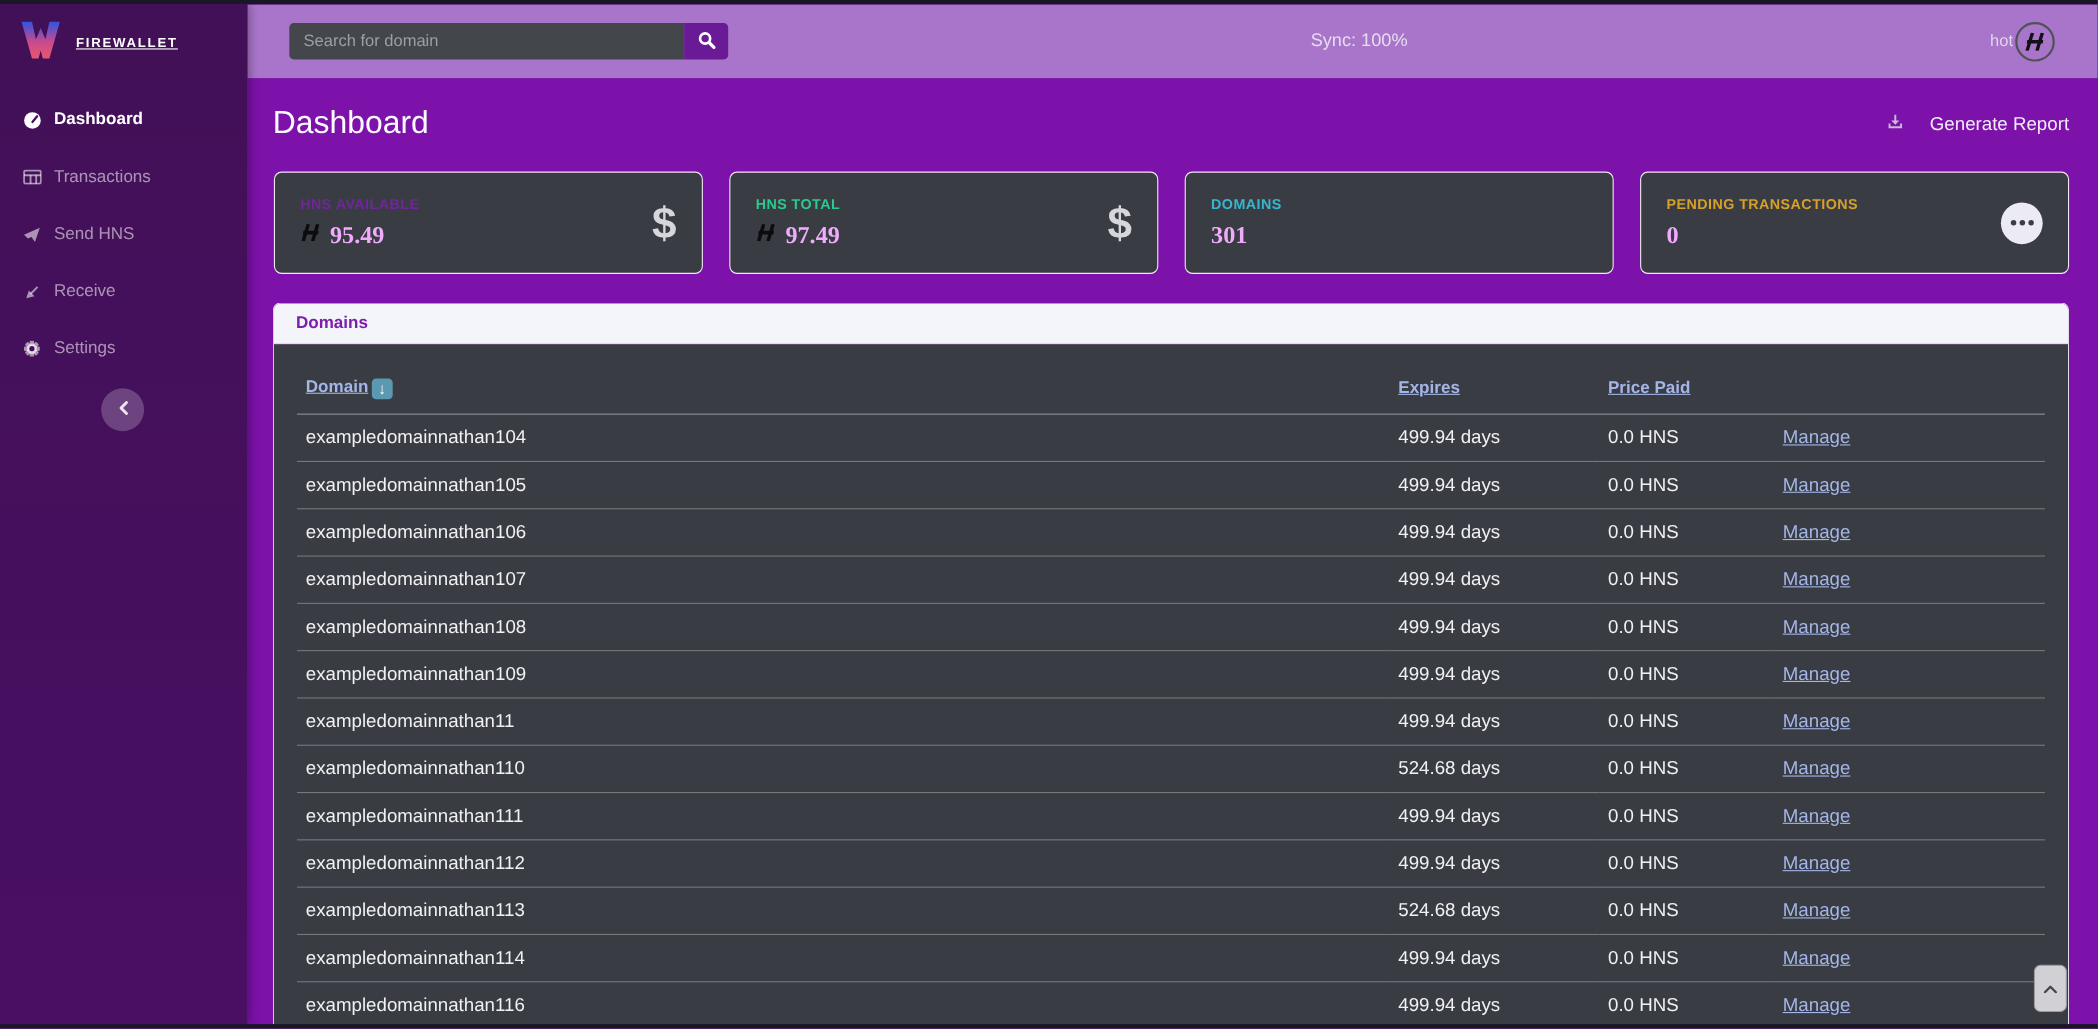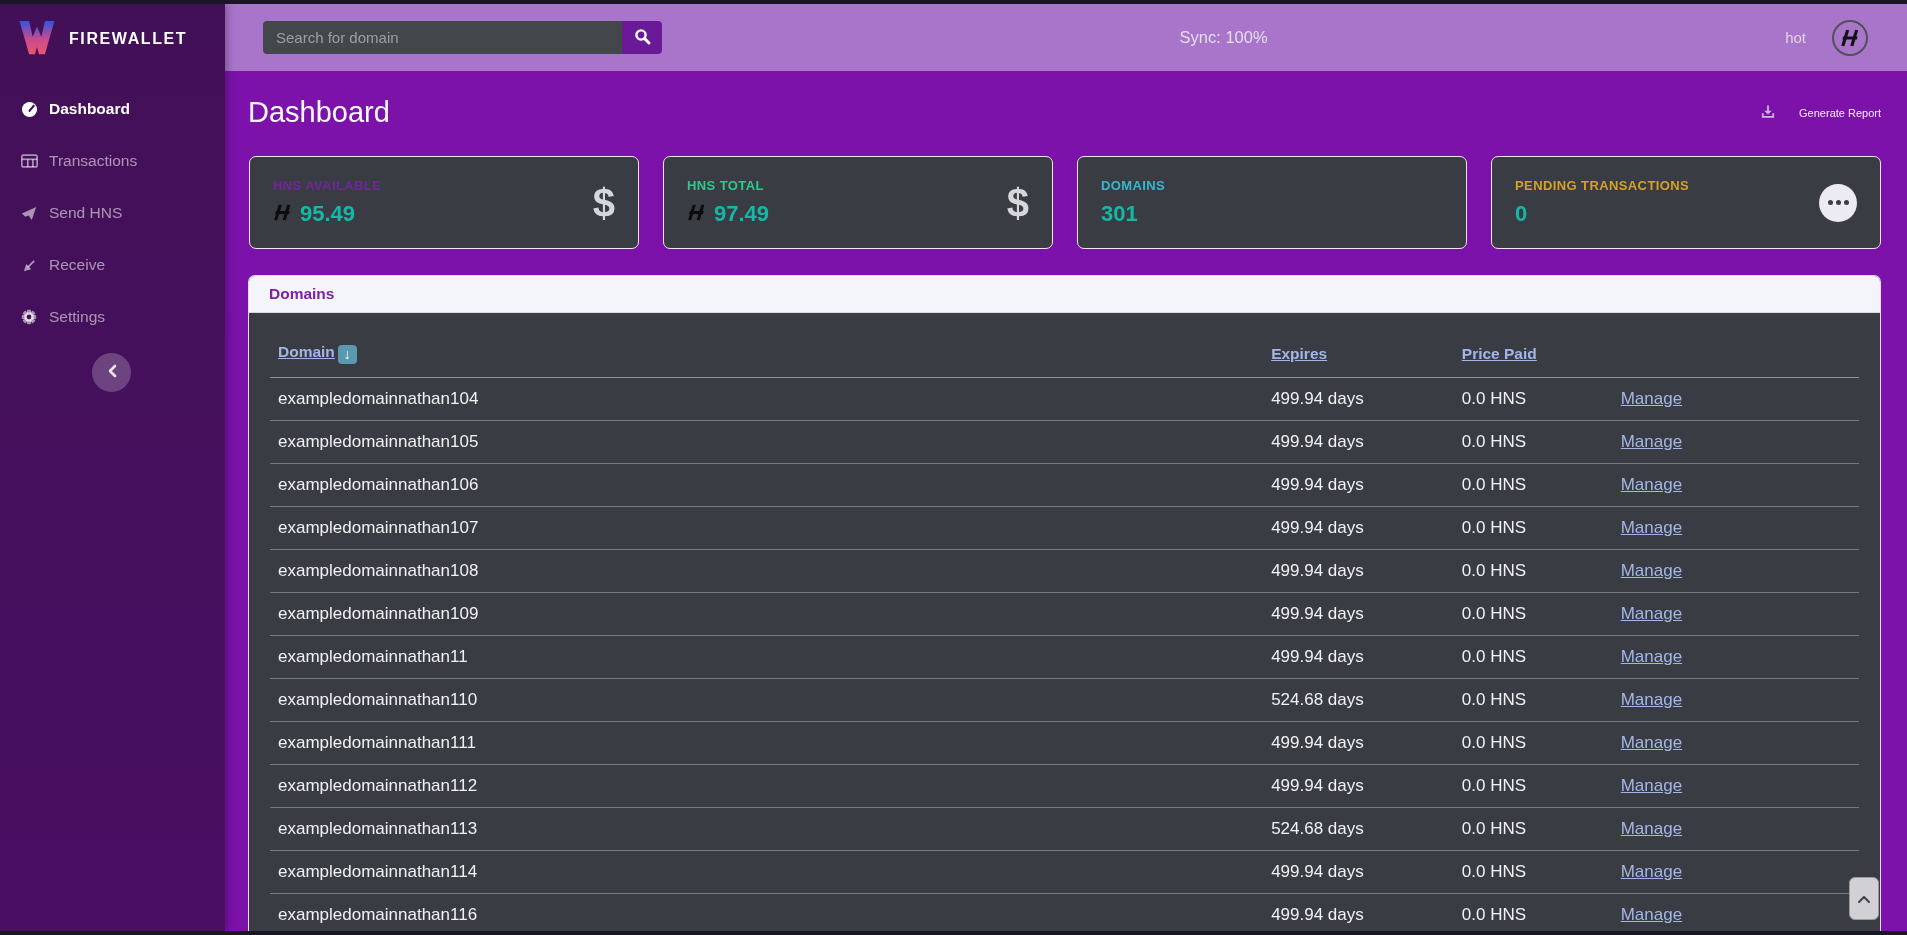--- a/index.html
+++ b/index.html
@@ -14,21 +14,21 @@
   .strip { position:absolute; left:0; right:0; height:4px; background:#1a1626; z-index:40; }
   .strip.top { top:0; } .strip.bottom { bottom:0; }
 
   
   .sidebar {
     position:absolute; left:0; top:4px; bottom:4px; width:225px;
     background:linear-gradient(180deg,#421057,#490f63);
     box-shadow:2px 0 8px rgba(0,0,0,.3); z-index:20;
   }
   .brand { display:flex; align-items:center; gap:13px; padding:15px 0 12px 18px; height:67px; cursor:pointer; }
-  .brand-name { color:#ffffff; font-weight:700; font-size:16px; letter-spacing:1.6px; }
+  .brand-name { color:#ffffff; font-weight:700; font-size:12px; letter-spacing:1.6px;text-decoration:underline; }
   .nav { padding-top:12px; }
   .nav-item {
     display:flex; align-items:center; gap:11px; height:52px; padding-left:20px;
     color:rgba(255,255,255,.55); font-size:15.5px; cursor:pointer;
   }
   .nav-item.active { color:#ffffff; font-weight:700; }
   .nav-item .ico { width:18px; display:flex; justify-content:center; }
   .collapse-btn {
     position:absolute; left:92px; top:349px; width:39px; height:39px; border-radius:50%;
     background:rgba(255,255,255,.22); border:none; cursor:pointer;
@@ -46,42 +46,42 @@
     flex:1; background:#43474c; border:none; outline:none;
     border-radius:4px 0 0 4px; color:#e9e9e9; padding:15px 13px; font-size:15px;
     font-family:"Liberation Sans", sans-serif;
   }
   .search-input::placeholder { color:#9aa0a6; }
   .search-btn {
     width:40px; background:#6a1a96; border:none; border-radius:0 4px 4px 0;
     display:flex; align-items:center; justify-content:center; cursor:pointer;
   }
   .sync { flex:1; text-align:center; color:#e6def0; font-size:16.5px; }
-  .wallet { display:flex; align-items:center; gap:26px; }
+  .wallet { display:flex; align-items:center; gap:2px; }
   .wallet-label { color:#ded7e8; font-size:15px; }
   .hs-circle {
     width:36px; height:36px; border-radius:50%; border:2px solid #4e5257;
     display:flex; align-items:center; justify-content:center; cursor:pointer;
   }
 
   
   .main { position:absolute; left:248px; top:71px; width:1633px; }
   .page-head { display:flex; align-items:center; justify-content:space-between; margin-top:25px; }
   .page-title { color:#fdfbff; font-size:29px; font-weight:400; }
-  .report-link { display:flex; align-items:center; gap:24px; color:#f3edf8; font-size:11px; text-decoration:none; cursor:pointer; }
+  .report-link { display:flex; align-items:center; gap:24px; color:#f3edf8; font-size:17px; text-decoration:none; cursor:pointer; }
 
   .cards { display:flex; gap:24px; margin-top:27px;justify-content:flex-end; }
   .card {
     width:390px; height:93px; background:#393d43;
     border:1px solid #efe8f4; border-radius:7px;
     display:flex; align-items:center; padding:0 23px;
   }
   .card-label { font-size:13px; font-weight:700; letter-spacing:.4px; margin-bottom:8px; }
   .card-value-row { display:flex; align-items:center; gap:8px; }
-  .card-value { color:#14b8a6; font-size:22px; font-weight:700; }
+  .card-value { color:#f0abfc; font-size:22px; font-weight:700;font-family:Liberation Serif, serif; }
   .card-right { margin-left:auto; }
   .dollar { color:#d5d7dc; font-size:40px; font-weight:700; line-height:1; }
   .ellipsis-circle {
     width:38px; height:38px; border-radius:50%; background:#eceaf2;
     display:flex; gap:3px; align-items:center; justify-content:center; cursor:pointer;
   }
   .ellipsis-circle i { width:5px; height:5px; border-radius:50%; background:#3a3e44; }
 
   
   .panel { margin-top:26px; border:1px solid #e3dcea; border-bottom:none; border-radius:7px 7px 0 0; overflow:hidden; height:657px; }

